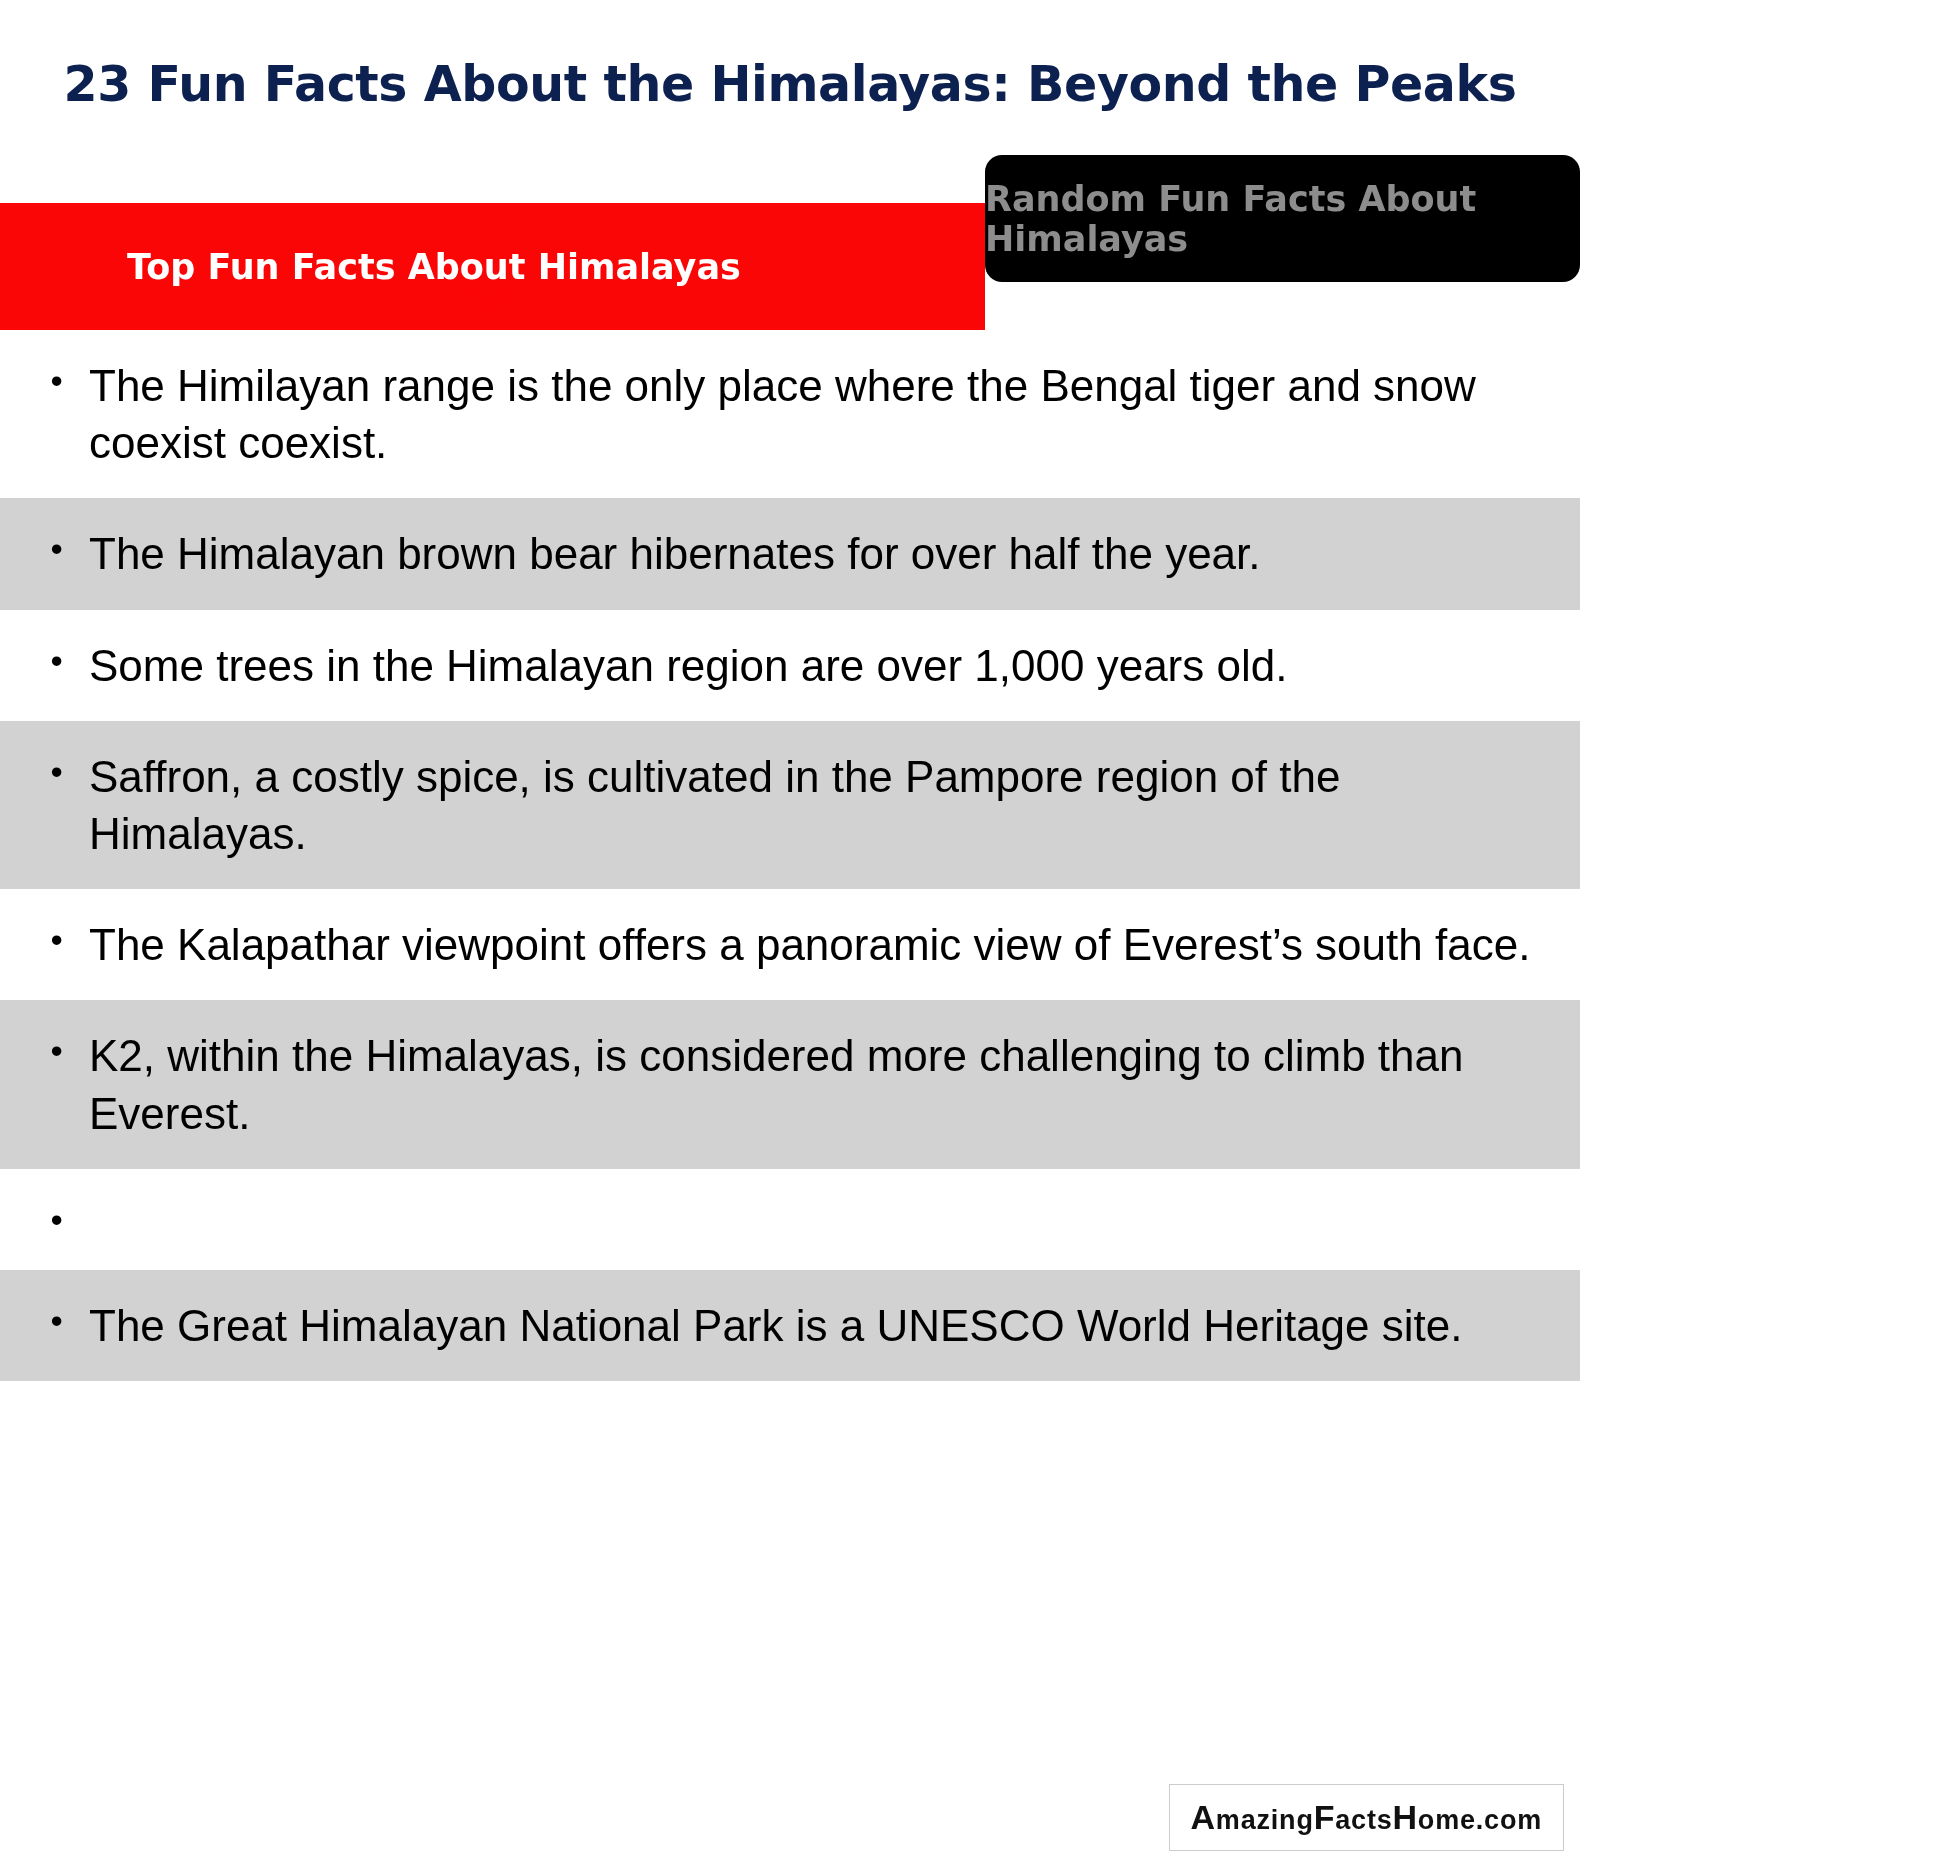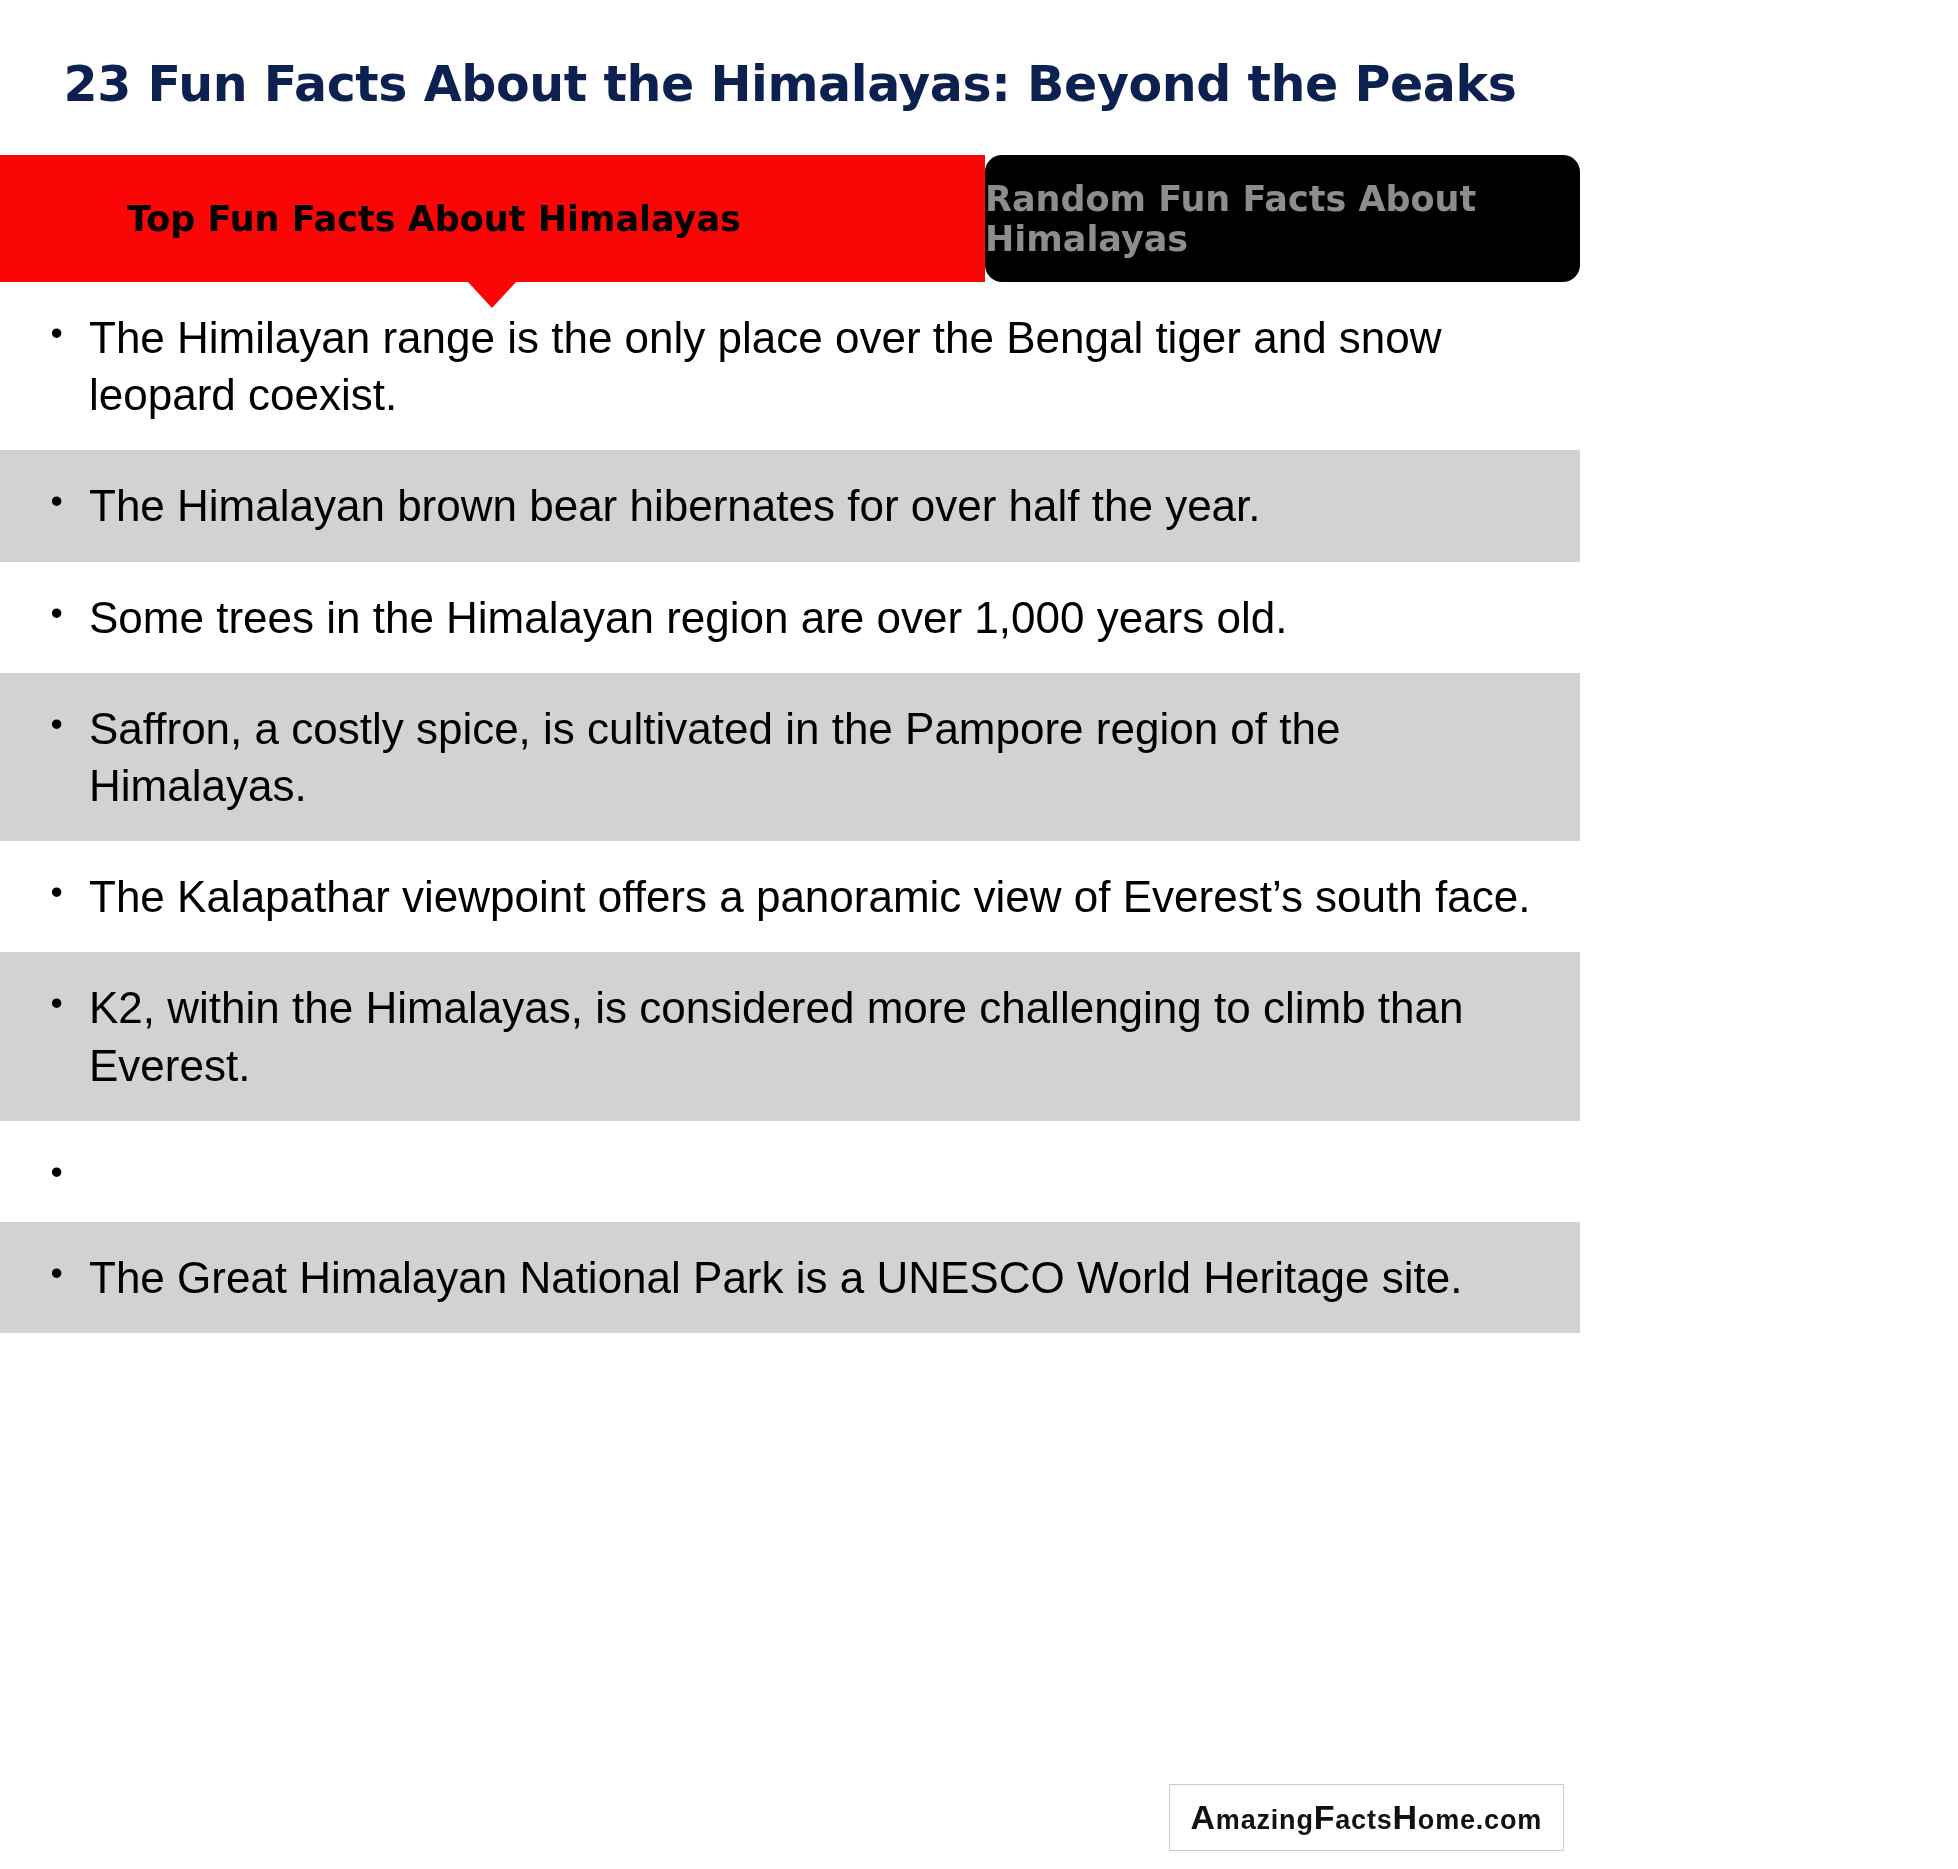--- a/index.html
+++ b/index.html
@@ -39,24 +39,25 @@
   .tab {
     height: 127px;
     display: flex;
     align-items: center;
     box-sizing: border-box;
   }
   .tab-active {
     background: #fb0607;
     width: 985px;
     padding-left: 127px;
-    color: #000000;
+    color: #ffffff;
     font-size: 35px;
     font-weight: bold;
     font-family: "DejaVu Sans", sans-serif;
+    margin-top: 48px;
   }
   .tab-inactive {
     background: #000000;
     flex: 1;
     justify-content: center;
     color: #8d8d8d;
     font-size: 35px;
     font-weight: bold;
     font-family: "DejaVu Sans", sans-serif;
     border-radius: 17px;
@@ -137,21 +138,21 @@
     </div>
     <div class="tab tab-inactive">
       <span>Random Fun Facts About Himalayas</span>
     </div>
     <div class="tab-arrow"></div>
   </div>
 
   <ul class="facts">
     <li class="fact odd">
       <span class="bullet">•</span>
-      <span class="fact-text">The Himilayan range is the only place over the Bengal tiger and snow leopard coexist.</span>
+      <span class="fact-text">The Himilayan range is the only place where the Bengal tiger and snow coexist coexist.</span>
     </li>
     <li class="fact even">
       <span class="bullet">•</span>
       <span class="fact-text">The Himalayan brown bear hibernates for over half the year.</span>
     </li>
     <li class="fact odd">
       <span class="bullet">•</span>
       <span class="fact-text">Some trees in the Himalayan region are over 1,000 years old.</span>
     </li>
     <li class="fact even">

